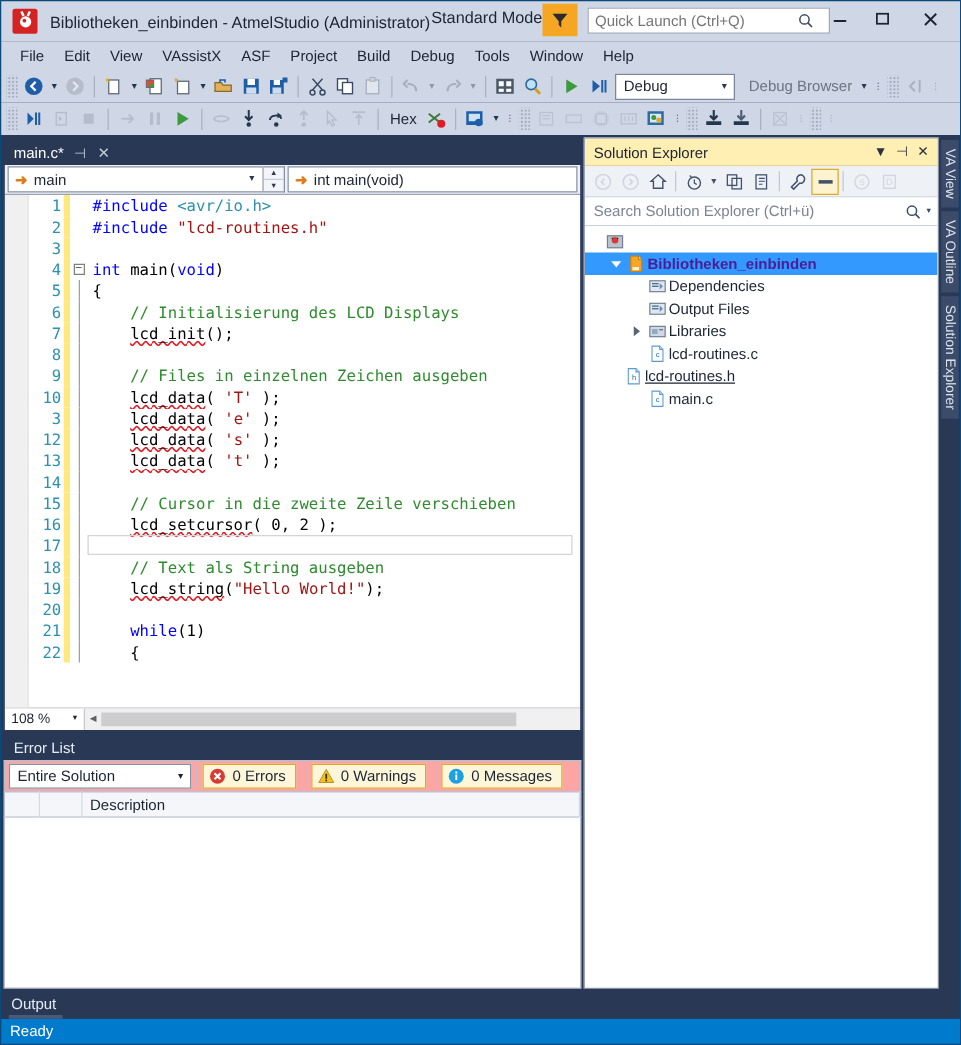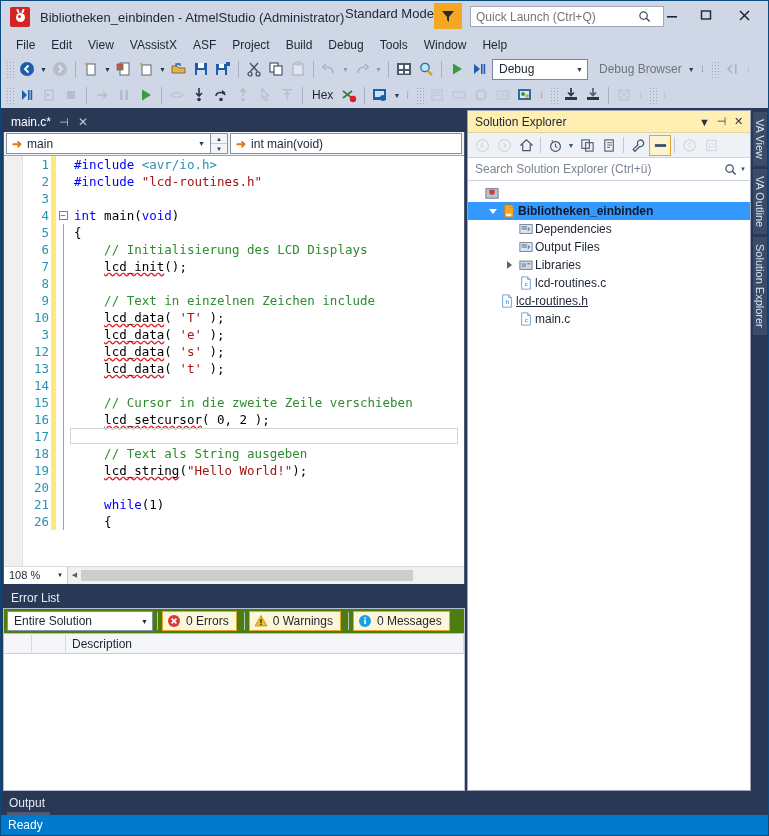--- a/index.html
+++ b/index.html
@@ -242,21 +242,21 @@
   .errorlist {
     flex: 0 0 204px; display: flex; flex-direction: column;
     background: #293955; margin-top: 3px;
   }
   .panel-head {
     height: 21px; flex: 0 0 21px; display: flex; align-items: center;
     padding-left: 8px; color: #e6ebf3; font-size: 12px;
     background: #293955;
   }
   .el-toolbar {
-    height: 25px; flex: 0 0 25px; background: #4d7c0f;
+    height: 25px; flex: 0 0 25px; background: #fca5a5;
     display: flex; align-items: center; padding: 0 3px;
     border: 1px solid #b6bfcf; border-bottom: 0; text-align: center;
   }
   .el-combo {
     width: 146px; height: 20px; background: #fff; border: 1px solid #8591a5;
     display: flex; align-items: center; justify-content: space-between;
     font-size: 12px; color: #1c2533; padding: 0 4px 0 6px;
   }
   .el-sep { width: 1px; height: 18px; background: #b6bfcf; margin: 0 4px; }
   .el-btn {
@@ -306,21 +306,21 @@
     display: flex; align-items: center; padding: 0 4px 0 7px;
     border-bottom: 1px solid #ccd3e0;
     font-size: 12px; color: #7c8493;
   }
   .se-search .txt { flex: 1 1 auto; }
   .se-tree { flex: 1 1 auto; background: #fff; padding-top: 3px; overflow: hidden; }
   .tnode {
     height: 18px; display: flex; align-items: center; font-size: 12px; color: #1c2533;
     padding-right: 4px;
   }
-  .tnode.sel { background: #3399ff; color: #0f172a; font-weight: bold; }
+  .tnode.sel { background: #3399ff; color: #4c1d95; font-weight: bold; }
   .tw { width: 15px; flex: 0 0 15px; display: flex; align-items: center; justify-content: center; }
   .tico { width: 18px; flex: 0 0 18px; display: flex; align-items: center; justify-content: center; }
   .tri-d { width:0;height:0;border-left:4px solid transparent;border-right:4px solid transparent;border-top:5px solid #1c2533; }
   .tnode.sel .tri-d { border-top-color:#fff; }
   .tri-r { width:0;height:0;border-top:4px solid transparent;border-bottom:4px solid transparent;border-left:5px solid #5a6273; }
 
   
   .vtabs {
     flex: 0 0 17px; display: flex; flex-direction: column;
     background: #293955; padding-top: 2px; align-items: center;
@@ -733,35 +733,35 @@
           <div class="indicator-margin"></div>
           <div class="code-lines" id="code-lines">
               <div class="cl"><span class="lnum">1</span><span class="chg"></span><span class="fold"></span><span class="ctext"><span class="pp">#include </span><span class="typ">&lt;avr/io.h&gt;</span></span></div>
               <div class="cl"><span class="lnum">2</span><span class="chg"></span><span class="fold"></span><span class="ctext"><span class="pp">#include </span><span class="str">"lcd-routines.h"</span></span></div>
               <div class="cl"><span class="lnum">3</span><span class="chg"></span><span class="fold"></span><span class="ctext"></span></div>
               <div class="cl"><span class="lnum">4</span><span class="chg"></span><span class="fold"><span class="box">−</span></span><span class="ctext"><span class="kw">int</span><span class="id"> </span><span class="id">main</span><span class="id">(</span><span class="kw">void</span><span class="id">)</span></span></div>
               <div class="cl"><span class="lnum">5</span><span class="chg"></span><span class="fold"><span class="vline"></span></span><span class="ctext"><span class="id">{</span></span></div>
               <div class="cl"><span class="lnum">6</span><span class="chg"></span><span class="fold"><span class="vline"></span></span><span class="ctext"><span class="cmt">    // Initialisierung des LCD Displays</span></span></div>
               <div class="cl"><span class="lnum">7</span><span class="chg"></span><span class="fold"><span class="vline"></span></span><span class="ctext"><span class="id">    </span><span class="id sq">lcd_init</span><span class="id">();</span></span></div>
               <div class="cl"><span class="lnum">8</span><span class="chg"></span><span class="fold"><span class="vline"></span></span><span class="ctext"></span></div>
-              <div class="cl"><span class="lnum">9</span><span class="chg"></span><span class="fold"><span class="vline"></span></span><span class="ctext"><span class="cmt">    // Text in einzelnen Zeichen include</span></span></div>
+              <div class="cl"><span class="lnum">9</span><span class="chg"></span><span class="fold"><span class="vline"></span></span><span class="ctext"><span class="cmt">    // Files in einzelnen Zeichen ausgeben</span></span></div>
               <div class="cl"><span class="lnum">10</span><span class="chg"></span><span class="fold"><span class="vline"></span></span><span class="ctext"><span class="id">    </span><span class="id sq">lcd_data</span><span class="id">( </span><span class="str">'T'</span><span class="id"> );</span></span></div>
               <div class="cl"><span class="lnum">3</span><span class="chg"></span><span class="fold"><span class="vline"></span></span><span class="ctext"><span class="id">    </span><span class="id sq">lcd_data</span><span class="id">( </span><span class="str">'e'</span><span class="id"> );</span></span></div>
               <div class="cl"><span class="lnum">12</span><span class="chg"></span><span class="fold"><span class="vline"></span></span><span class="ctext"><span class="id">    </span><span class="id sq">lcd_data</span><span class="id">( </span><span class="str">'s'</span><span class="id"> );</span></span></div>
               <div class="cl"><span class="lnum">13</span><span class="chg"></span><span class="fold"><span class="vline"></span></span><span class="ctext"><span class="id">    </span><span class="id sq">lcd_data</span><span class="id">( </span><span class="str">'t'</span><span class="id"> );</span></span></div>
               <div class="cl"><span class="lnum">14</span><span class="chg"></span><span class="fold"><span class="vline"></span></span><span class="ctext"></span></div>
               <div class="cl"><span class="lnum">15</span><span class="chg"></span><span class="fold"><span class="vline"></span></span><span class="ctext"><span class="cmt">    // Cursor in die zweite Zeile verschieben</span></span></div>
               <div class="cl"><span class="lnum">16</span><span class="chg"></span><span class="fold"><span class="vline"></span></span><span class="ctext"><span class="id">    </span><span class="id sq">lcd_setcursor</span><span class="id">( </span><span class="num">0</span><span class="id">, </span><span class="num">2</span><span class="id"> );</span></span></div>
               <div class="cl"><span class="lnum">17</span><span class="chg"></span><span class="fold"><span class="vline"></span></span><span class="ctext"></span></div>
               <div class="curline" style="top: 272px;"></div>
               <div class="cl"><span class="lnum">18</span><span class="chg"></span><span class="fold"><span class="vline"></span></span><span class="ctext"><span class="cmt">    // Text als String ausgeben</span></span></div>
               <div class="cl"><span class="lnum">19</span><span class="chg"></span><span class="fold"><span class="vline"></span></span><span class="ctext"><span class="id">    </span><span class="id sq">lcd_string</span><span class="id">(</span><span class="str">"Hello World!"</span><span class="id">);</span></span></div>
               <div class="cl"><span class="lnum">20</span><span class="chg"></span><span class="fold"><span class="vline"></span></span><span class="ctext"></span></div>
               <div class="cl"><span class="lnum">21</span><span class="chg"></span><span class="fold"><span class="vline"></span></span><span class="ctext"><span class="id">    </span><span class="kw">while</span><span class="id">(</span><span class="num">1</span><span class="id">)</span></span></div>
-              <div class="cl"><span class="lnum">26</span><span class="chg"></span><span class="fold"><span class="vline"></span></span><span class="ctext"><span class="id">    {</span></span></div>
+              <div class="cl"><span class="lnum">22</span><span class="chg"></span><span class="fold"><span class="vline"></span></span><span class="ctext"><span class="id">    {</span></span></div>
             </div>
         </div>
 
         <div class="hscroll-row">
           <div class="zoombox">
             <span>108 %</span>
             <span class="cc">▼</span>
           </div>
           <div class="hsb">
             <span class="lft">◀</span>

